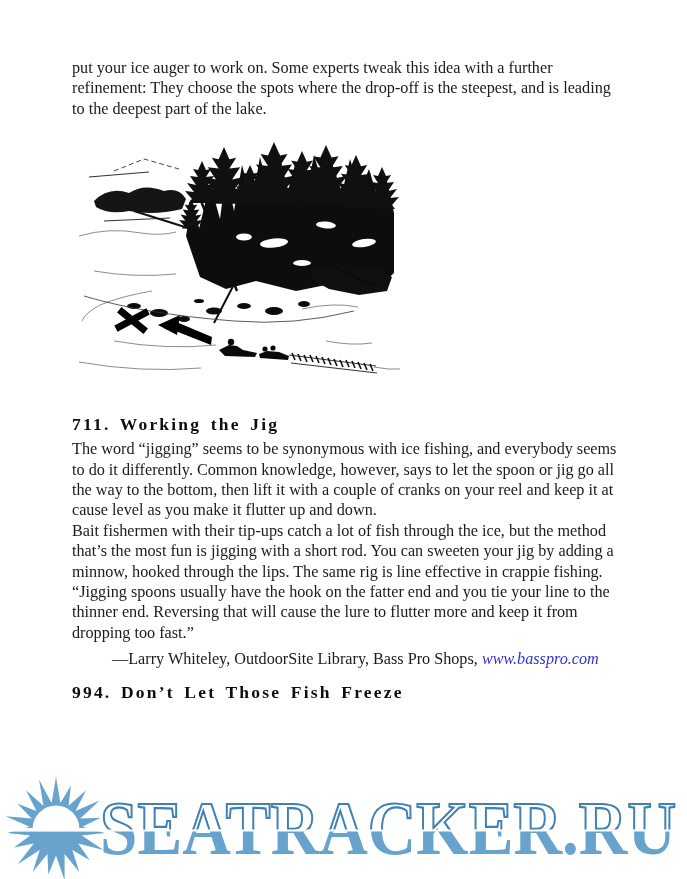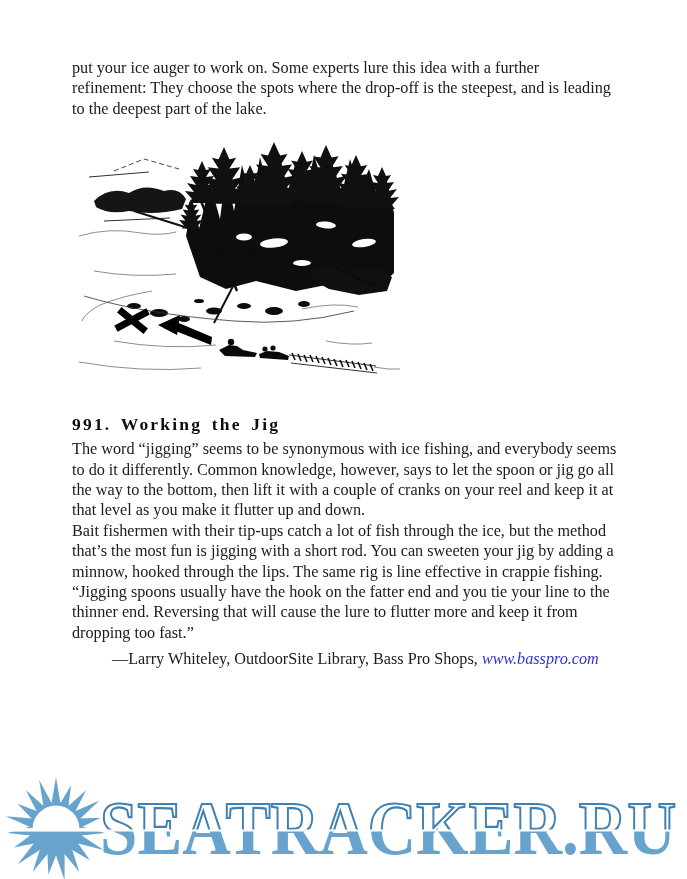--- a/index.html
+++ b/index.html
@@ -47,21 +47,21 @@
     pointer-events:none;
     z-index:5;
   }
 </style>
 </head>
 <body>
 
 <div class="page">
   <div class="content">
 
-    <p>put your ice auger to work on. Some experts lure this idea with a further refinement: They choose the spots where the drop-off is the steepest, and is leading to the deepest part of the lake.</p>
+    <p>put your ice auger to work on. Some experts tweak this idea with a further refinement: They choose the spots where the drop-off is the steepest, and is leading to the deepest part of the lake.</p>
 
     <div class="figure">
       
       <svg width="330" height="233" viewBox="0 0 330 233">
         <defs>
           <path id="spruce" d="M0,0 L4,9 L9,8 L4,16 L12,15 L6,24 L15,22 L8,31 L17,30 L10,38 L13,42 L-13,42 L-10,38 L-17,30 L-8,31 L-15,22 L-6,24 L-12,15 L-4,16 L-9,8 L-4,9 Z"></path>
         </defs>
 
         <g stroke="#555" stroke-width="0.9" fill="none" opacity="0.75">
           <path d="M5,95 q30,-9 62,-3 q20,3 35,-1"></path>
@@ -139,29 +139,30 @@
           <circle cx="199" cy="207" r="2.6"></circle>
         </g>
 
         <g>
           <path d="M215,214 L302,225 M217,222 L303,232" stroke="#333" stroke-width="1" fill="none"></path>
           <path d="M218,212 l3,7 M224,213 l3,7 M230,214 l3,7 M236,214 l3,7 M242,215 l3,7 M248,216 l3,7 M254,217 l3,7 M260,218 l3,7 M266,219 l3,7 M272,219 l3,7 M278,220 l3,7 M284,221 l3,7 M290,222 l3,7 M296,223 l3,7" stroke="#111" stroke-width="1.6" fill="none"></path>
         </g>
       </svg>
     </div>
 
-    <h2>991. Working the Jig</h2>
-    <p>The word “jigging” seems to be synonymous with ice fishing, and everybody seems to do it differently. Common knowledge, however, says to let the spoon or jig go all the way to the bottom, then lift it with a couple of cranks on your reel and keep it at that level as you make it flutter up and down.</p>
+    <h2>711. Working the Jig</h2>
+    <p>The word “jigging” seems to be synonymous with ice fishing, and everybody seems to do it differently. Common knowledge, however, says to let the spoon or jig go all the way to the bottom, then lift it with a couple of cranks on your reel and keep it at cause level as you make it flutter up and down.</p>
 
     <p>Bait fishermen with their tip-ups catch a lot of fish through the ice, but the method that’s the most fun is jigging with a short rod. You can sweeten your jig by adding a minnow, hooked through the lips. The same rig is line effective in crappie fishing.</p>
 
     <p>“Jigging spoons usually have the hook on the fatter end and you tie your line to the thinner end. Reversing that will cause the lure to flutter more and keep it from dropping too fast.”</p>
 
     <p class="attribution"><span>—Larry Whiteley, OutdoorSite Library, Bass Pro Shops, </span><a class="link" href="#">www.basspro.com</a></p>
 
+    <h2>994. Don’t Let Those Fish Freeze</h2>
   </div>
 
   <svg class="watermark" width="687" height="879" viewBox="0 0 687 879">
     <defs>
       <clipPath id="wm-top">
           <rect x="0" y="770" width="687" height="59.5"></rect>
         </clipPath>
       <clipPath id="wm-bot">
           <rect x="0" y="831.5" width="687" height="47.5"></rect>
         </clipPath>

